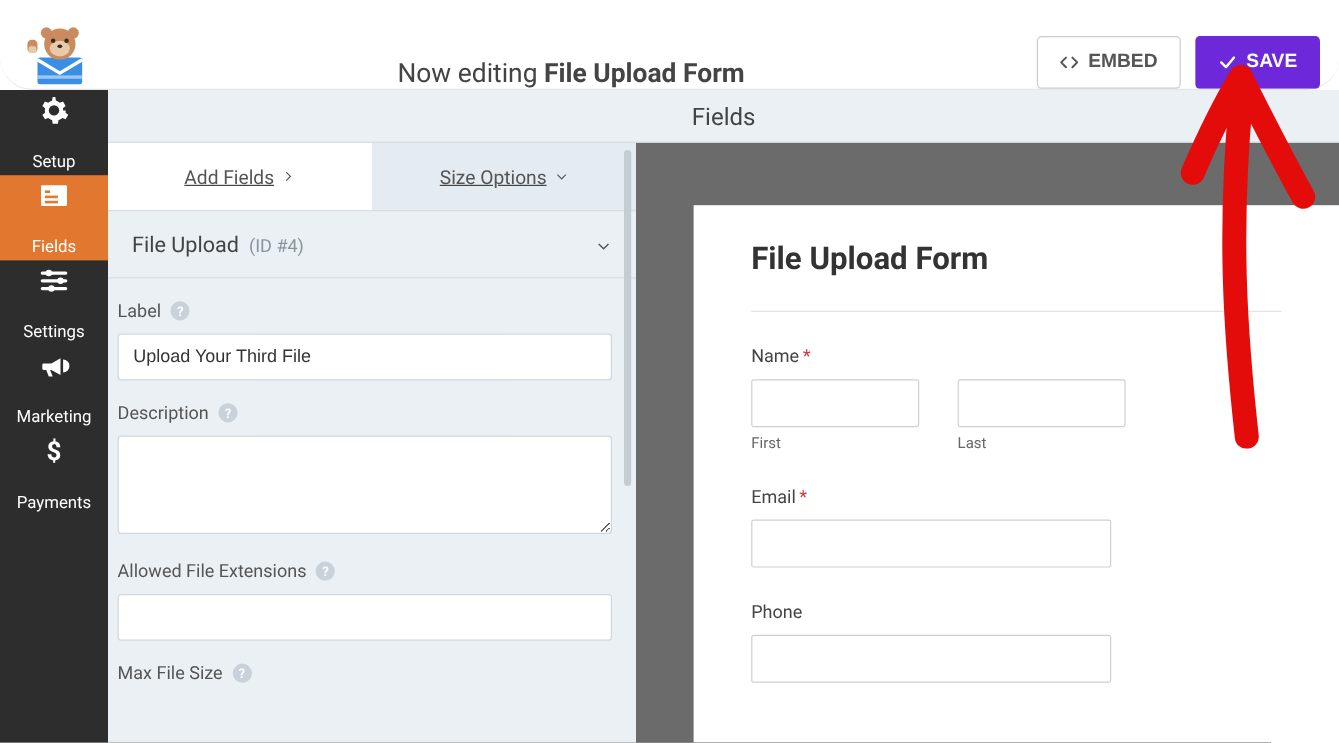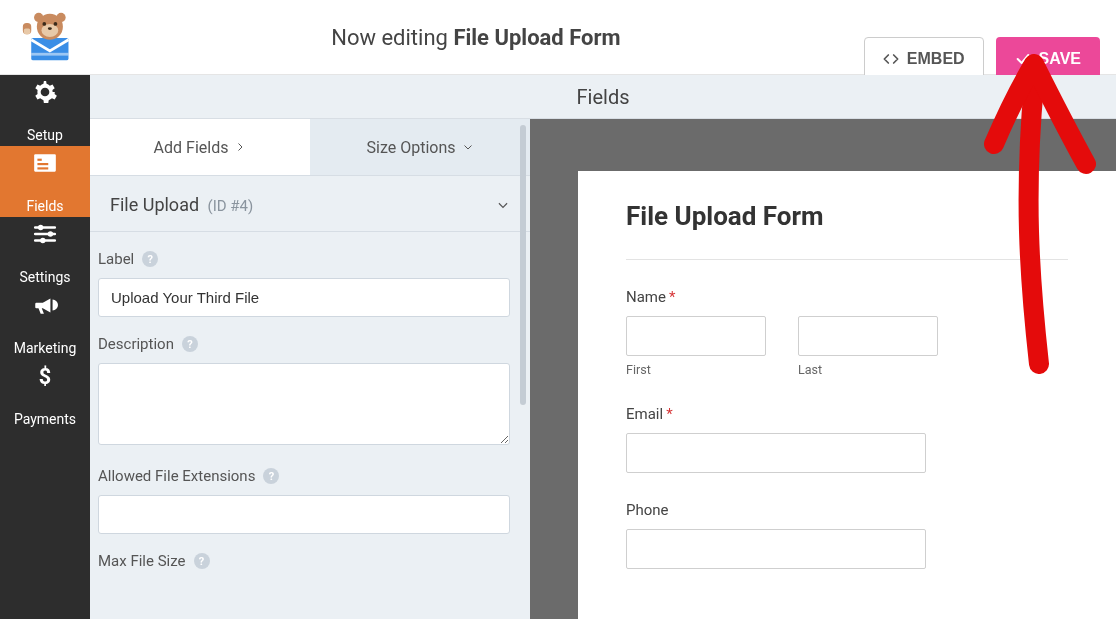--- a/index.html
+++ b/index.html
@@ -9,24 +9,25 @@
     height: 619px;
     overflow: hidden;
     background: #fff;
     color: #444;
     position: relative;
   }
   
   .topbar {
     height: 75px;
     display: flex;
-    align-items: center;
+    align-items: flex-end;
     padding: 0 16px 0 8px;
     border-bottom: 1px solid #e5e5e5;
     background: #fff;
+    border-radius: 27px;
   }
   .logo {
     width: 80px;
     display:flex;
     align-items:center;
     justify-content:center;
   }
   .logo svg { width: 60px; height: 54px; }
   .title-wrap {
     flex: 1;
@@ -38,21 +39,21 @@
   .topbar-actions { display:flex; gap:12px; }
   .btn {
     display:inline-flex; align-items:center; justify-content:center;
     gap:8px; height:44px; padding:0 18px; font-size:16px; font-weight:600;
     border-radius:4px; cursor:pointer; border:1px solid transparent;margin-top:44px;
   }
   .btn-embed {
     background:#fff; border:1px solid #ccc; color:#555;
   }
   .btn-save {
-    background:#ec4899; color:#fff;
+    background:#6d28d9; color:#fff;
   }
   .btn svg { width:16px; height:16px; }
   
   .main {
     display:flex;
     height: calc(619px - 75px);
   }
   .sidebar {
     width: 90px;
     background:#2d2d2d;
@@ -100,20 +101,21 @@
   .panel {
     width: 440px;
     background:#ebf0f4;
     display:flex;
     flex-direction:column;
     position:relative;
   }
   .tabs {
     display:flex;
     height:56px;
+    text-decoration:underline;
   }
   .tab {
     flex:1;
     display:flex;
     align-items:center;
     justify-content:center;
     gap:6px;
     font-size:16px;
     color:#555;
     cursor:pointer;

